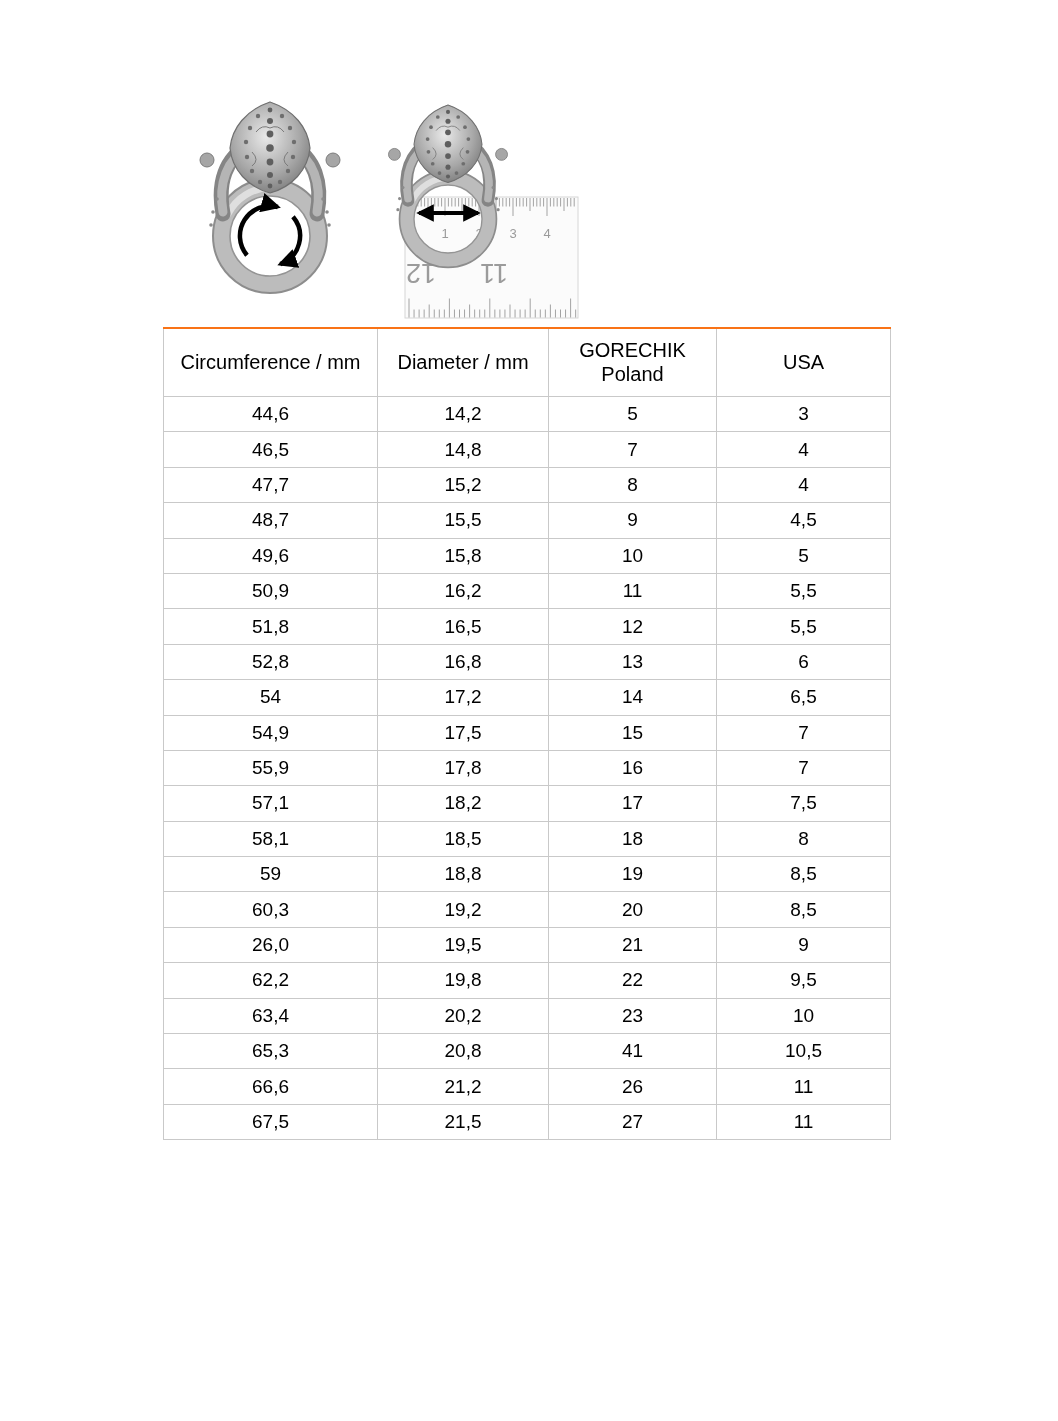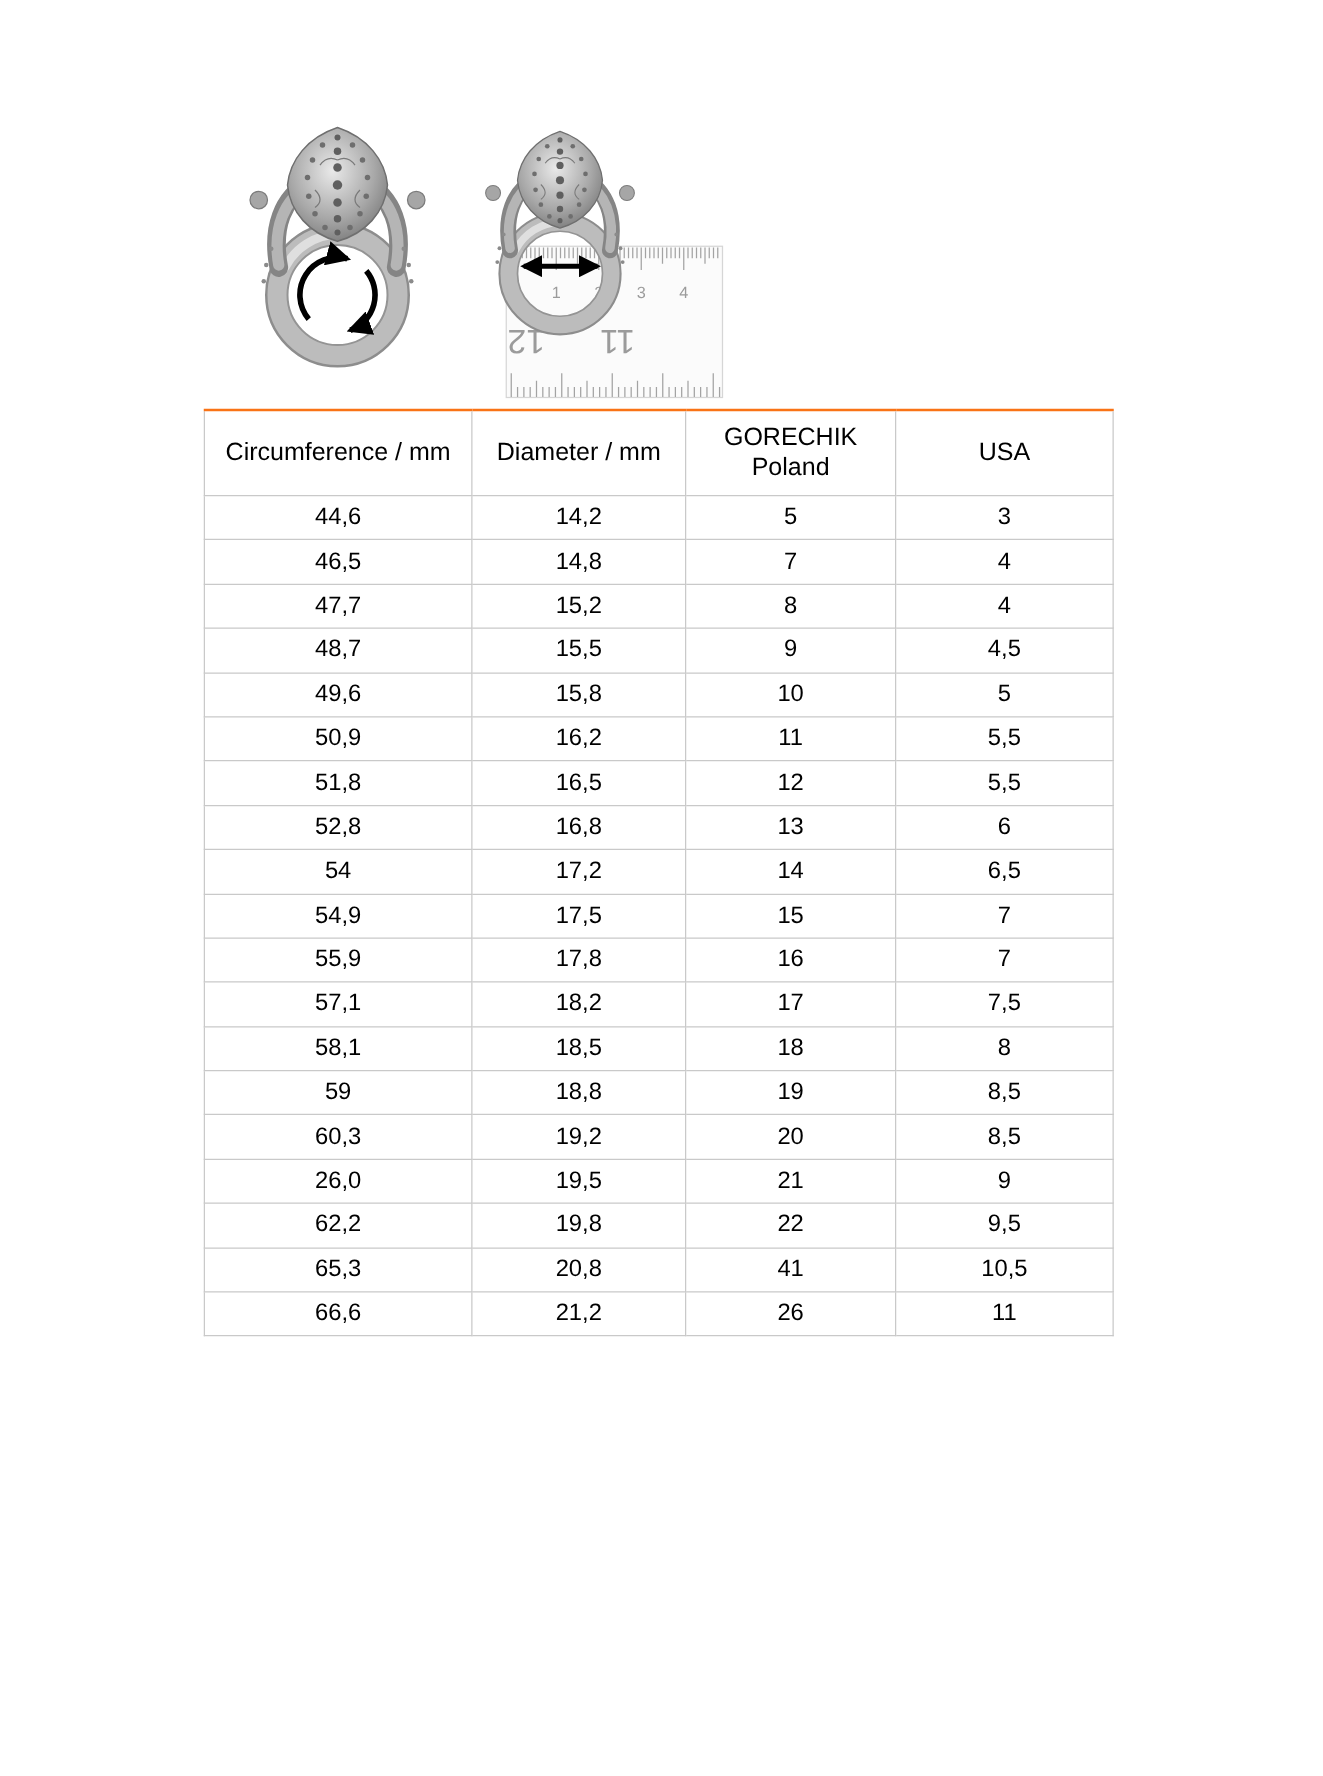--- a/index.html
+++ b/index.html
@@ -329,27 +329,39 @@
           <td data-name="table-cell">21</td>
           <td data-name="table-cell">9</td>
         </tr>
         <tr data-name="table-row">
           <td data-name="table-cell">62,2</td>
           <td data-name="table-cell">19,8</td>
           <td data-name="table-cell">22</td>
           <td data-name="table-cell">9,5</td>
         </tr>
         <tr data-name="table-row">
+          <td data-name="table-cell">63,4</td>
+          <td data-name="table-cell">20,2</td>
+          <td data-name="table-cell">23</td>
+          <td data-name="table-cell">10</td>
+        </tr>
+        <tr data-name="table-row">
           <td data-name="table-cell">65,3</td>
           <td data-name="table-cell">20,8</td>
           <td data-name="table-cell">41</td>
           <td data-name="table-cell">10,5</td>
         </tr>
         <tr data-name="table-row">
           <td data-name="table-cell">66,6</td>
           <td data-name="table-cell">21,2</td>
           <td data-name="table-cell">26</td>
           <td data-name="table-cell">11</td>
         </tr>
+        <tr data-name="table-row">
+          <td data-name="table-cell">67,5</td>
+          <td data-name="table-cell">21,5</td>
+          <td data-name="table-cell">27</td>
+          <td data-name="table-cell">11</td>
+        </tr>
       </tbody>
   </table>
 
 </div>
 
 </body></html>

